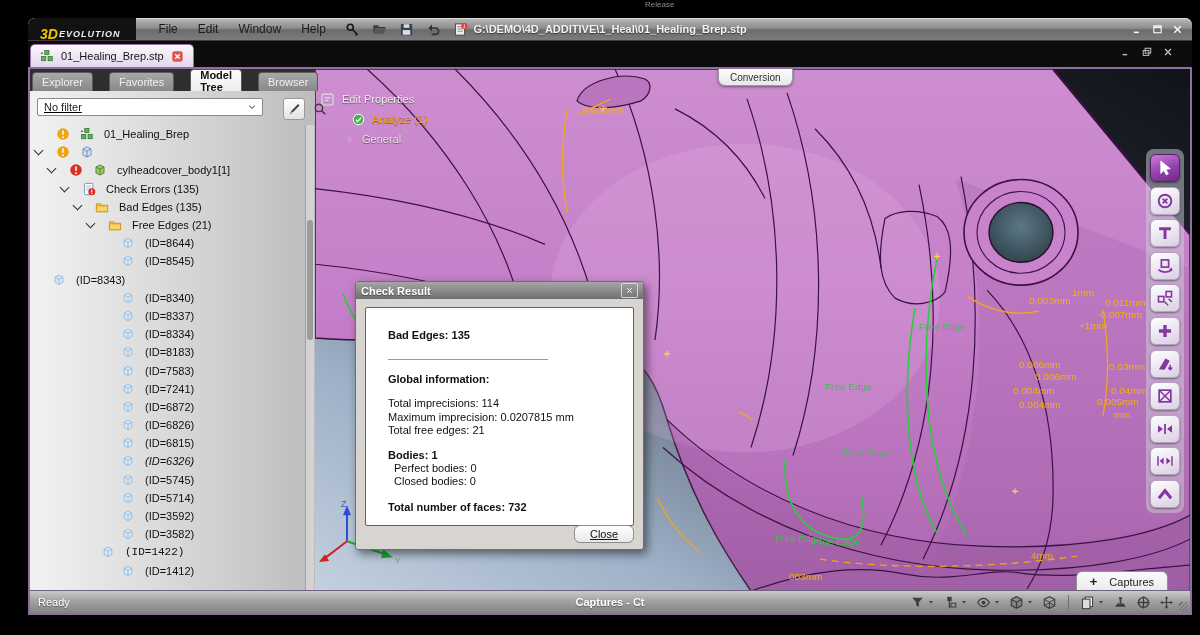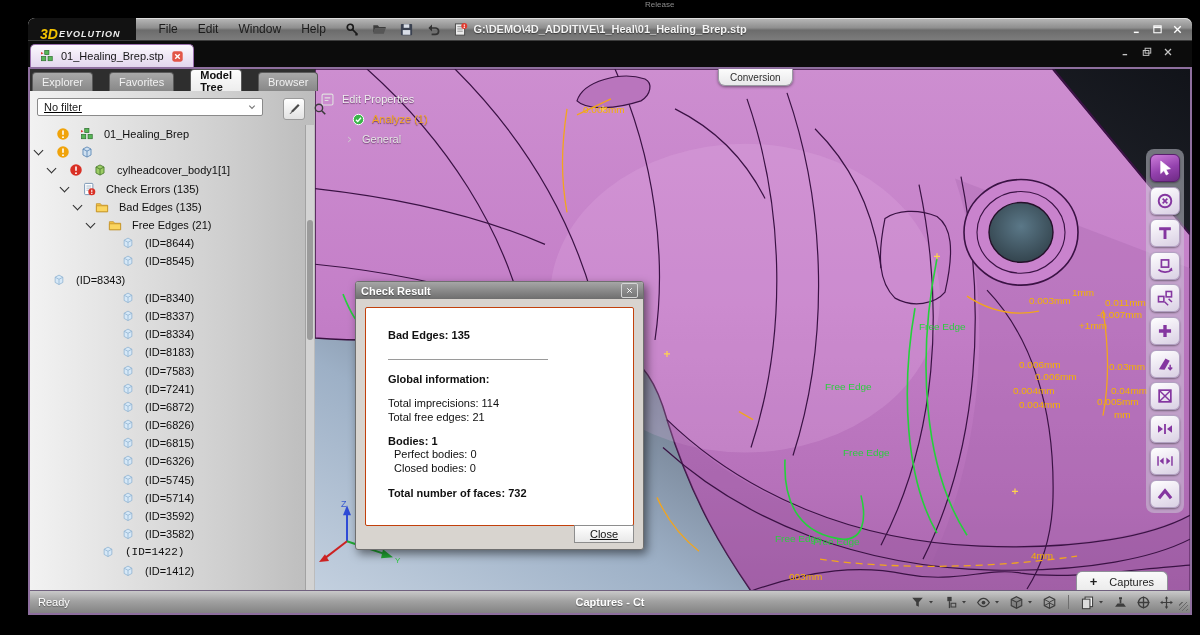--- a/index.html
+++ b/index.html
@@ -98,21 +98,21 @@
   .dlg-inner{position:absolute;left:9px;top:25px;right:9px;height:219px;background:#fff;
     border:1px solid #c2410c;border-radius:2px;padding:21px 0 0 22px;box-sizing:border-box;line-height:13px;}
   .dlg-bold{font-weight:bold;}
   .dlg-sep{width:160px;border-top:1px solid #9a9a9a;margin:17px 0 13px 0;}
   .dlg-block{margin-top:11px;}
   .dlg-line{line-height:13.5px;}
   .dlg-line.ind{padding-left:6px;}
   .mt{margin-top:11px;}
   .mt2{margin-top:12px;}
   .close-btn{position:absolute;right:9px;bottom:6px;width:58px;height:16px;
-    background:linear-gradient(#ffffff,#e8e8e8);border:1px solid #8d8d8d;border-radius:0;
+    background:linear-gradient(#ffffff,#e8e8e8);border:1px solid #8d8d8d;border-radius:6px;
     font-size:11px;display:flex;align-items:center;justify-content:center;color:#111;text-decoration:underline;}
 
   
   .statusbar{position:absolute;left:0;right:0;bottom:0;height:22px;
     background:linear-gradient(#c9c9c9,#a2a2a2 45%,#838383);border-top:1px solid #70607e;
     display:flex;align-items:center;color:#fff;font-size:11px;z-index:6;}
   .sb-ready{margin-left:8px;text-shadow:0 1px 1px #5c5c5c;}
   .sb-center{position:absolute;left:0;right:0;text-align:center;font-weight:bold;text-shadow:0 1px 1px #5c5c5c;}
   .sb-icons{margin-left:auto;display:flex;align-items:center;gap:8px;margin-right:16px;color:#3d3d3d;z-index:2;}
   .sb-item{display:flex;align-items:center;gap:2px;}
@@ -470,21 +470,21 @@
             <div class="trow" style="padding-left: 69px;">
               <span class="chevsp"></span>
               <span class="ticon">
                 <svg viewBox="0 0 16 16" width="14" height="14">
                   <path d="M3.6 4.8L8 2.4l4.4 2.4v6L8 13.2l-4.4-2.4z" fill="#d6e8f7" stroke="#8fb3d1" stroke-width=".9"></path>
                   <path d="M3.6 4.8L8 7.2l4.4-2.4M8 7.2v6" fill="none" stroke="#8fb3d1" stroke-width=".9"></path>
                 </svg>
               </span>
               <span>(ID=6815)</span>
             </div>
-            <div class="trow" style="padding-left: 69px;">
+            <div class="trow" style="padding-left: 69px; font-style: italic;">
               <span class="chevsp"></span>
               <span class="ticon">
                 <svg viewBox="0 0 16 16" width="14" height="14">
                   <path d="M3.6 4.8L8 2.4l4.4 2.4v6L8 13.2l-4.4-2.4z" fill="#d6e8f7" stroke="#8fb3d1" stroke-width=".9"></path>
                   <path d="M3.6 4.8L8 7.2l4.4-2.4M8 7.2v6" fill="none" stroke="#8fb3d1" stroke-width=".9"></path>
                 </svg>
               </span>
               <span>(ID=6326)</span>
             </div>
             <div class="trow" style="padding-left: 69px;">
@@ -767,20 +767,21 @@
                   <path d="M4 4l8 8m0-8l-8 8" stroke="currentColor" stroke-width="1.7"></path>
                 </svg>
               </span>
           </div>
           <div class="dlg-inner">
             <div class="dlg-bold">Bad Edges: 135</div>
             <div class="dlg-sep"></div>
             <div class="dlg-bold">Global information:</div>
             <div class="dlg-block">
               <div class="dlg-line">Total imprecisions: 114</div>
+              <div class="dlg-line">Maximum imprecision: 0.0207815 mm</div>
               <div class="dlg-line">Total free edges: 21</div>
             </div>
             <div class="dlg-bold mt">Bodies: 1</div>
             <div class="dlg-line ind">Perfect bodies: 0</div>
             <div class="dlg-line ind">Closed bodies: 0</div>
             <div class="dlg-bold mt2">Total number of faces: 732</div>
           </div>
           <div class="close-btn">Close</div>
         </div>
       </div>

